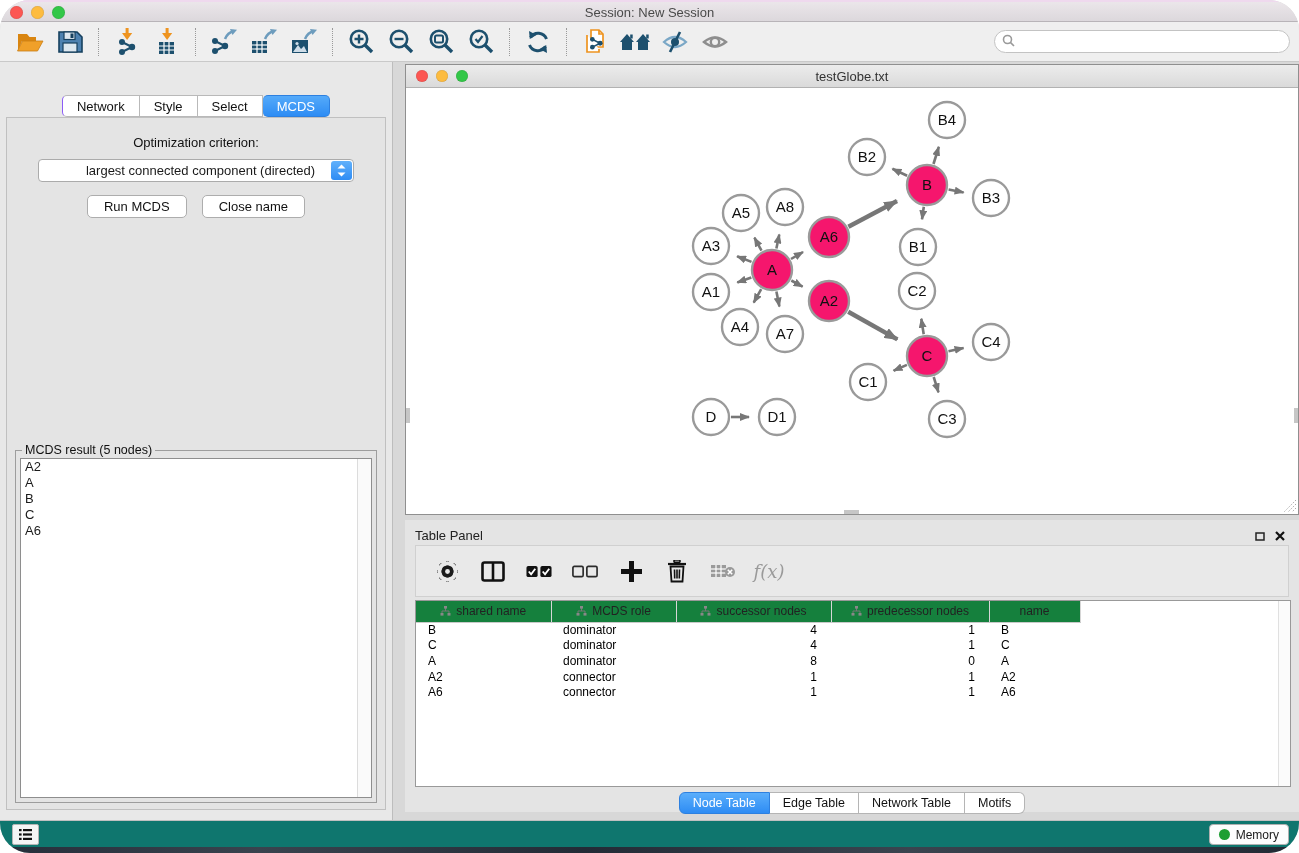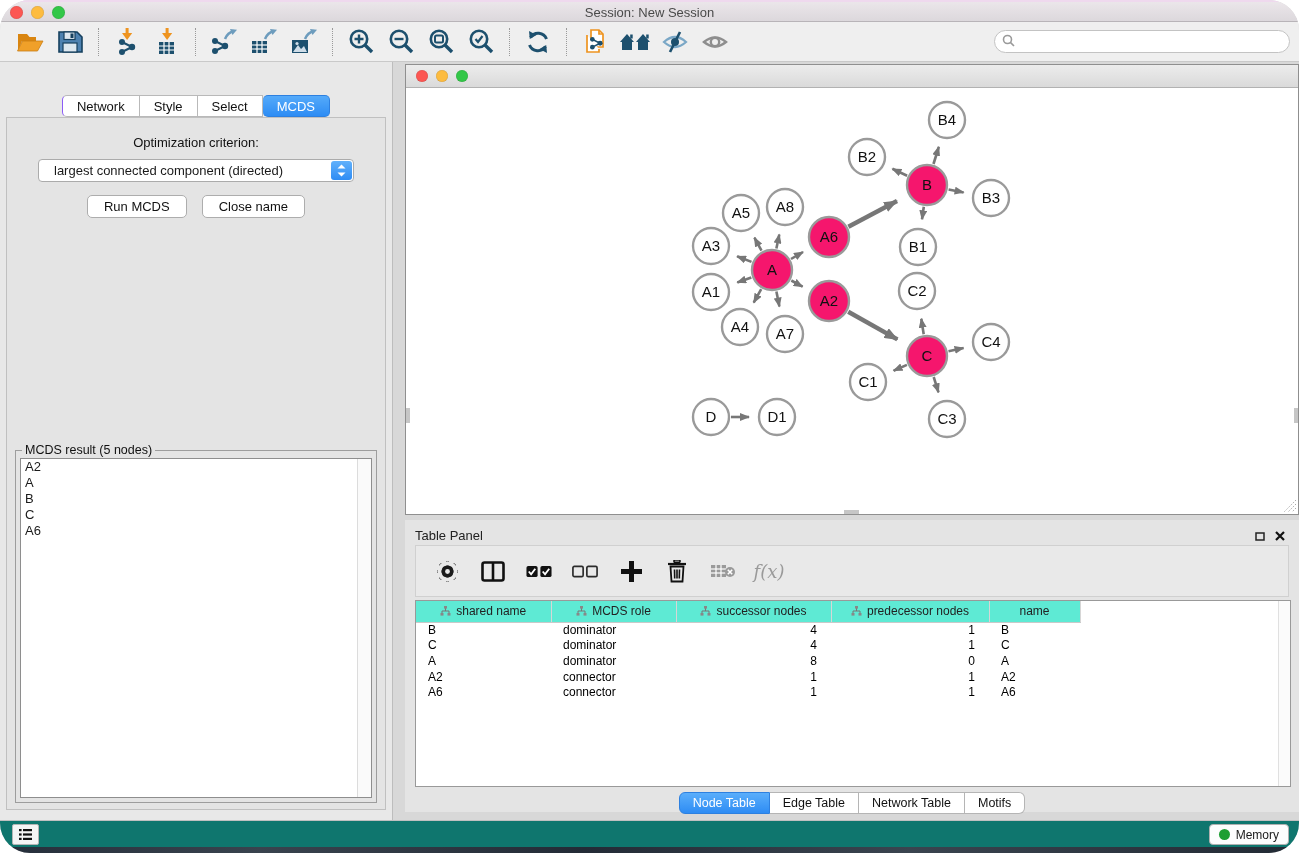--- a/index.html
+++ b/index.html
@@ -38,21 +38,21 @@
   .ctab-row { position:absolute; left:0; right:0; top:33px; display:flex; justify-content:center; }
   .ctab { height:22px; padding:0 14px; background:#fff; border:1px solid #b9b9b9; border-left:none;
     display:flex; align-items:center; font-size:13px; color:#111; }
   .ctab:first-child { border-left:1px solid #8b5cf6; border-radius:5px 0 0 5px; }
   .ctab.last { border-radius:0 5px 5px 0; }
   .ctab.selected { background:linear-gradient(#55aafa,#2d8cf4); color:#fff; border-color:#2d80e0; border-radius:5px; }
   .cp-content { position:absolute; left:6px; right:6px; top:55px; bottom:10px; background:#e4e4e4;
     border:1px solid #c0c0c0; }
   .opt-label { text-align:center; margin-top:17px; font-size:13px; color:#111; }
   .dropdown { position:relative; width:316px; height:23px; margin:9px auto 0; background:#fff;
-    border:1px solid #ababab; border-radius:4px; display:flex; align-items:center; padding-left:15px; font-size:13px; }
+    border:1px solid #ababab; border-radius:4px; display:flex; align-items:center; padding-left:9px; font-size:13px;justify-content:center; }
   .dd-stepper { position:absolute; right:1px; top:1px; bottom:1px; width:21px; border-radius:3px;
     background:linear-gradient(#62b1fb,#2e8cf4); display:flex; flex-direction:column; align-items:center; justify-content:center; gap:3px; }
   .btn-row { display:flex; justify-content:center; gap:15px; margin-top:13px; }
   .mac-btn { height:23px; padding:0 16px; background:#fff; border:1px solid #adadad; border-radius:5px;
     font-size:13px; color:#111; display:flex; align-items:center; cursor:default; }
   .result-group { position:absolute; left:8px; right:8px; top:332px; bottom:6px; border:1px solid #9d9d9d; }
   .result-legend { position:absolute; left:6px; top:-8px; background:#e4e4e4; padding:0 3px; font-size:12.5px; color:#111; }
   .result-list { position:absolute; left:4px; right:4px; top:7px; bottom:4px; background:#fff; border:1px solid #8e8e8e; }
   .result-scroll { position:absolute; right:0; top:0; bottom:0; width:14px; background:#fafafa; border-left:1px solid #dcdcdc; }
   .result-item { font-size:13px; line-height:16px; padding-left:4px; }
@@ -68,21 +68,21 @@
   .resize-grip { position:absolute; right:1px; bottom:1px; width:13px; height:13px; }
 
   
   .table-panel { position:absolute; left:405px; top:520px; width:894px; height:292px; background:#e4e4e4; }
   .tp-toolbar { position:absolute; left:10px; right:10px; top:25px; height:52px; background:#e9e9e9;
     border:1px solid #d0d0d0; display:flex; align-items:center; gap:20px; padding-left:18px; }
   .tp-btn { width:26px; height:30px; display:flex; align-items:center; justify-content:center; }
   .fx-label { font-family:"DejaVu Serif","Liberation Serif",serif; font-style:italic; font-size:18px; color:#9a9a9a; }
   .table-wrap { position:absolute; left:10px; right:8px; top:80px; height:187px; background:#fff; border:1px solid #999; }
   table.data { border-collapse:collapse; table-layout:fixed; width:664px; }
-  table.data th { height:21px; background:#5eead4; border-right:1px solid #d6d6d6; border-bottom:1px solid #c9c9c9;
+  table.data th { height:21px; background:#15803d; border-right:1px solid #d6d6d6; border-bottom:1px solid #c9c9c9;
     font-weight:normal; font-size:12px; color:#222; text-align:center; white-space:nowrap; overflow:hidden; }
   table.data th .th-inner { display:flex; align-items:center; justify-content:center; gap:5px; }
   table.data td { height:15.6px; font-size:12px; color:#000; white-space:nowrap; overflow:hidden; padding:0 12px; }
   table.data td.num { text-align:right; padding-right:14px; }
   .tbl-scroll { position:absolute; right:0; top:0; bottom:0; width:12px; background:#fbfbfb; border-left:1px solid #e0e0e0; }
   .bottom-tabs { position:absolute; left:0; right:0; top:272px; display:flex; justify-content:center; }
   .btab { height:22px; padding:0 13px; background:#fff; border:1px solid #b5b5b5; border-left:none;
     display:flex; align-items:center; font-size:12.5px; color:#111; }
   .btab:first-child { border-left:1px solid #b5b5b5; border-radius:6px 0 0 6px; }
   .btab.last { border-radius:0 6px 6px 0; }
@@ -329,20 +329,21 @@
     </div>
   </div>
 
   <div class="net-window">
     <div class="net-titlebar">
       <div class="lights small" style="top:5px;">
         <div class="light red"></div>
         <div class="light yellow"></div>
         <div class="light green"></div>
       </div>
+      <div class="title">testGlobe.txt</div>
     </div>
     <div class="net-canvas">
       <svg id="graph-svg" width="892" height="426">
           <defs>
     <marker id="arr" viewBox="0 0 10 8" markerWidth="10" markerHeight="8" refX="9" refY="4" orient="auto" markerUnits="userSpaceOnUse">
               <path d="M0 0 L10 4 L0 8 z" fill="#777777"></path>
             </marker>
     <marker id="arrT" viewBox="0 0 14 11" markerWidth="14" markerHeight="11" refX="13" refY="5.5" orient="auto" markerUnits="userSpaceOnUse">
               <path d="M0 0 L14 5.5 L0 11 z" fill="#777777"></path>
             </marker>

